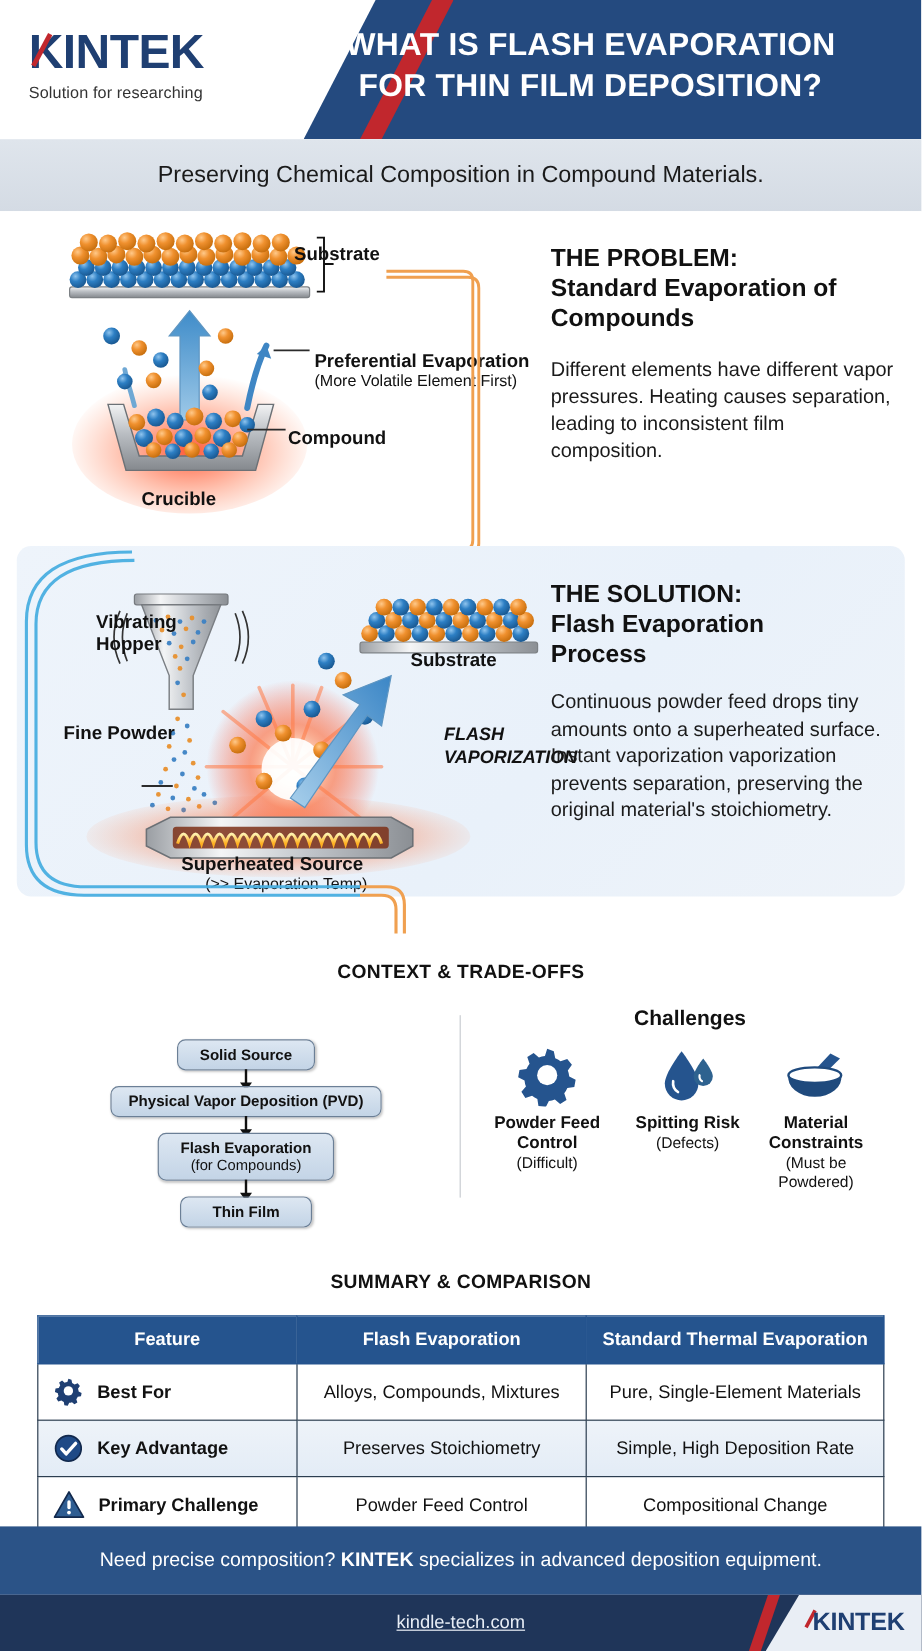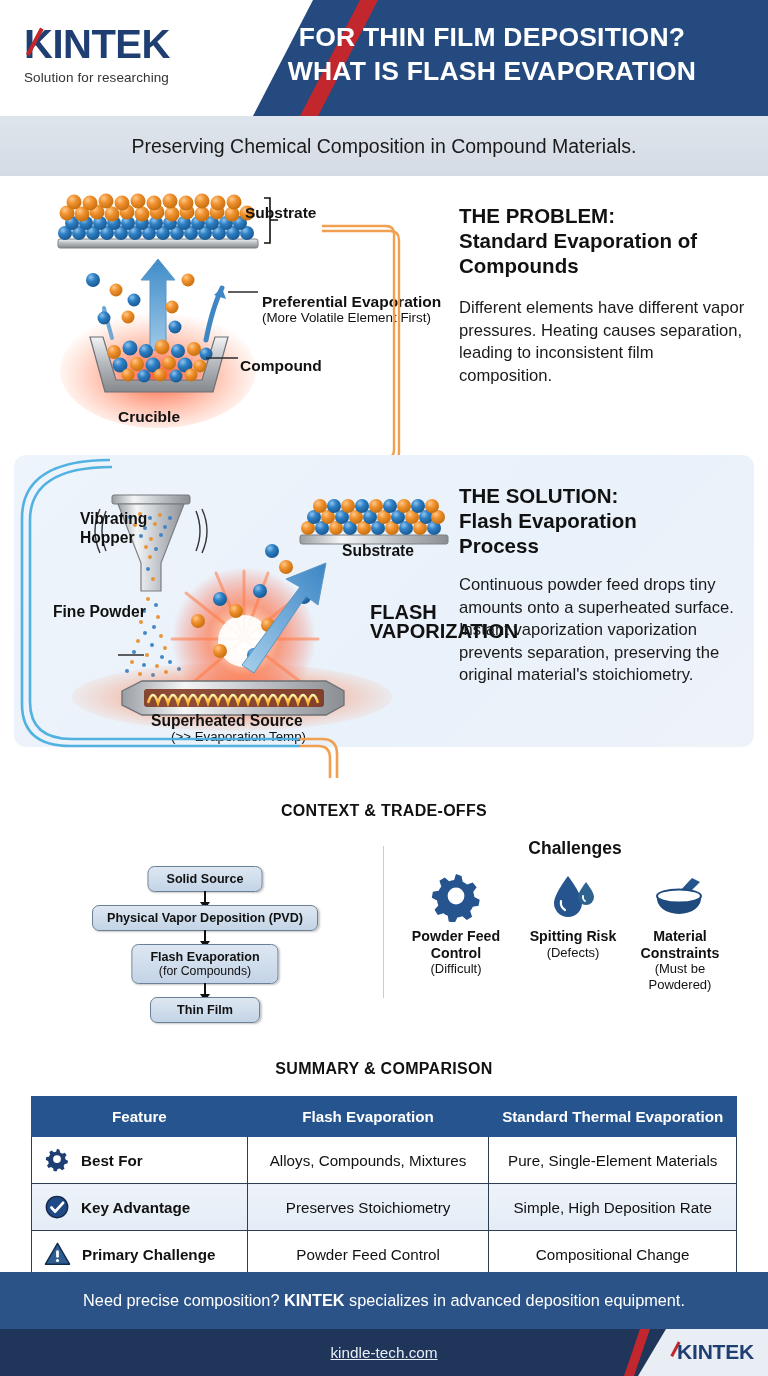--- a/index.html
+++ b/index.html
@@ -145,22 +145,22 @@
 
     <div class="logo-wrap">
       <div class="logo-mark">
         <div class="logo-slash"></div>
         <div class="logo-text">KINTEK</div>
       </div>
       <div class="logo-tagline">Solution for researching</div>
     </div>
 
     <div class="header-title">
+      <div>WHAT IS FLASH EVAPORATION</div>
       <div>FOR THIN FILM DEPOSITION?</div>
-      <div>WHAT IS FLASH EVAPORATION</div>
     </div>
   </div>
 
   <div class="subtitle-bar">
     <div class="subtitle-text">Preserving Chemical Composition in Compound Materials.</div>
   </div>
 
   <div class="problem-sec">
 
     <svg width="440" height="275" style="position:absolute;left:10px;top:4px;">
@@ -482,21 +482,21 @@
 
       <path d="M104 196 L130 196" fill="none" stroke="#2b2b2b" stroke-width="1.5"></path>
     </svg>
 
     <div style="position:absolute;left:66px;top:54px;font-weight:bold;font-size:15.6px;line-height:19px;">
       <div>Vibrating</div>
       <div>Hopper</div>
     </div>
     <div style="position:absolute;left:39px;top:148px;font-weight:bold;font-size:15.6px;">Fine Powder</div>
     <div style="position:absolute;left:328px;top:87px;font-weight:bold;font-size:15.6px;">Substrate</div>
-    <div style="position:absolute;left:356px;top:148px;font-weight:bold;font-size:20px;line-height:19px;">
+    <div style="position:absolute;left:356px;top:148px;font-weight:bold;font-size:15px;line-height:19px;font-style:italic;">
       <div>FLASH</div>
       <div>VAPORIZATION</div>
     </div>
     <div style="position:absolute;left:137px;top:257px;font-weight:bold;font-size:15.6px;">Superheated Source</div>
     <div style="position:absolute;left:157px;top:274px;font-size:13.3px;">(&gt;&gt; Evaporation Temp)</div>
 
     <div class="txt-block" style="left:445px;top:28px;width:290px;">
       <div class="kicker">THE SOLUTION:</div>
       <div class="kicker">Flash Evaporation</div>
       <div class="kicker">Process</div>

